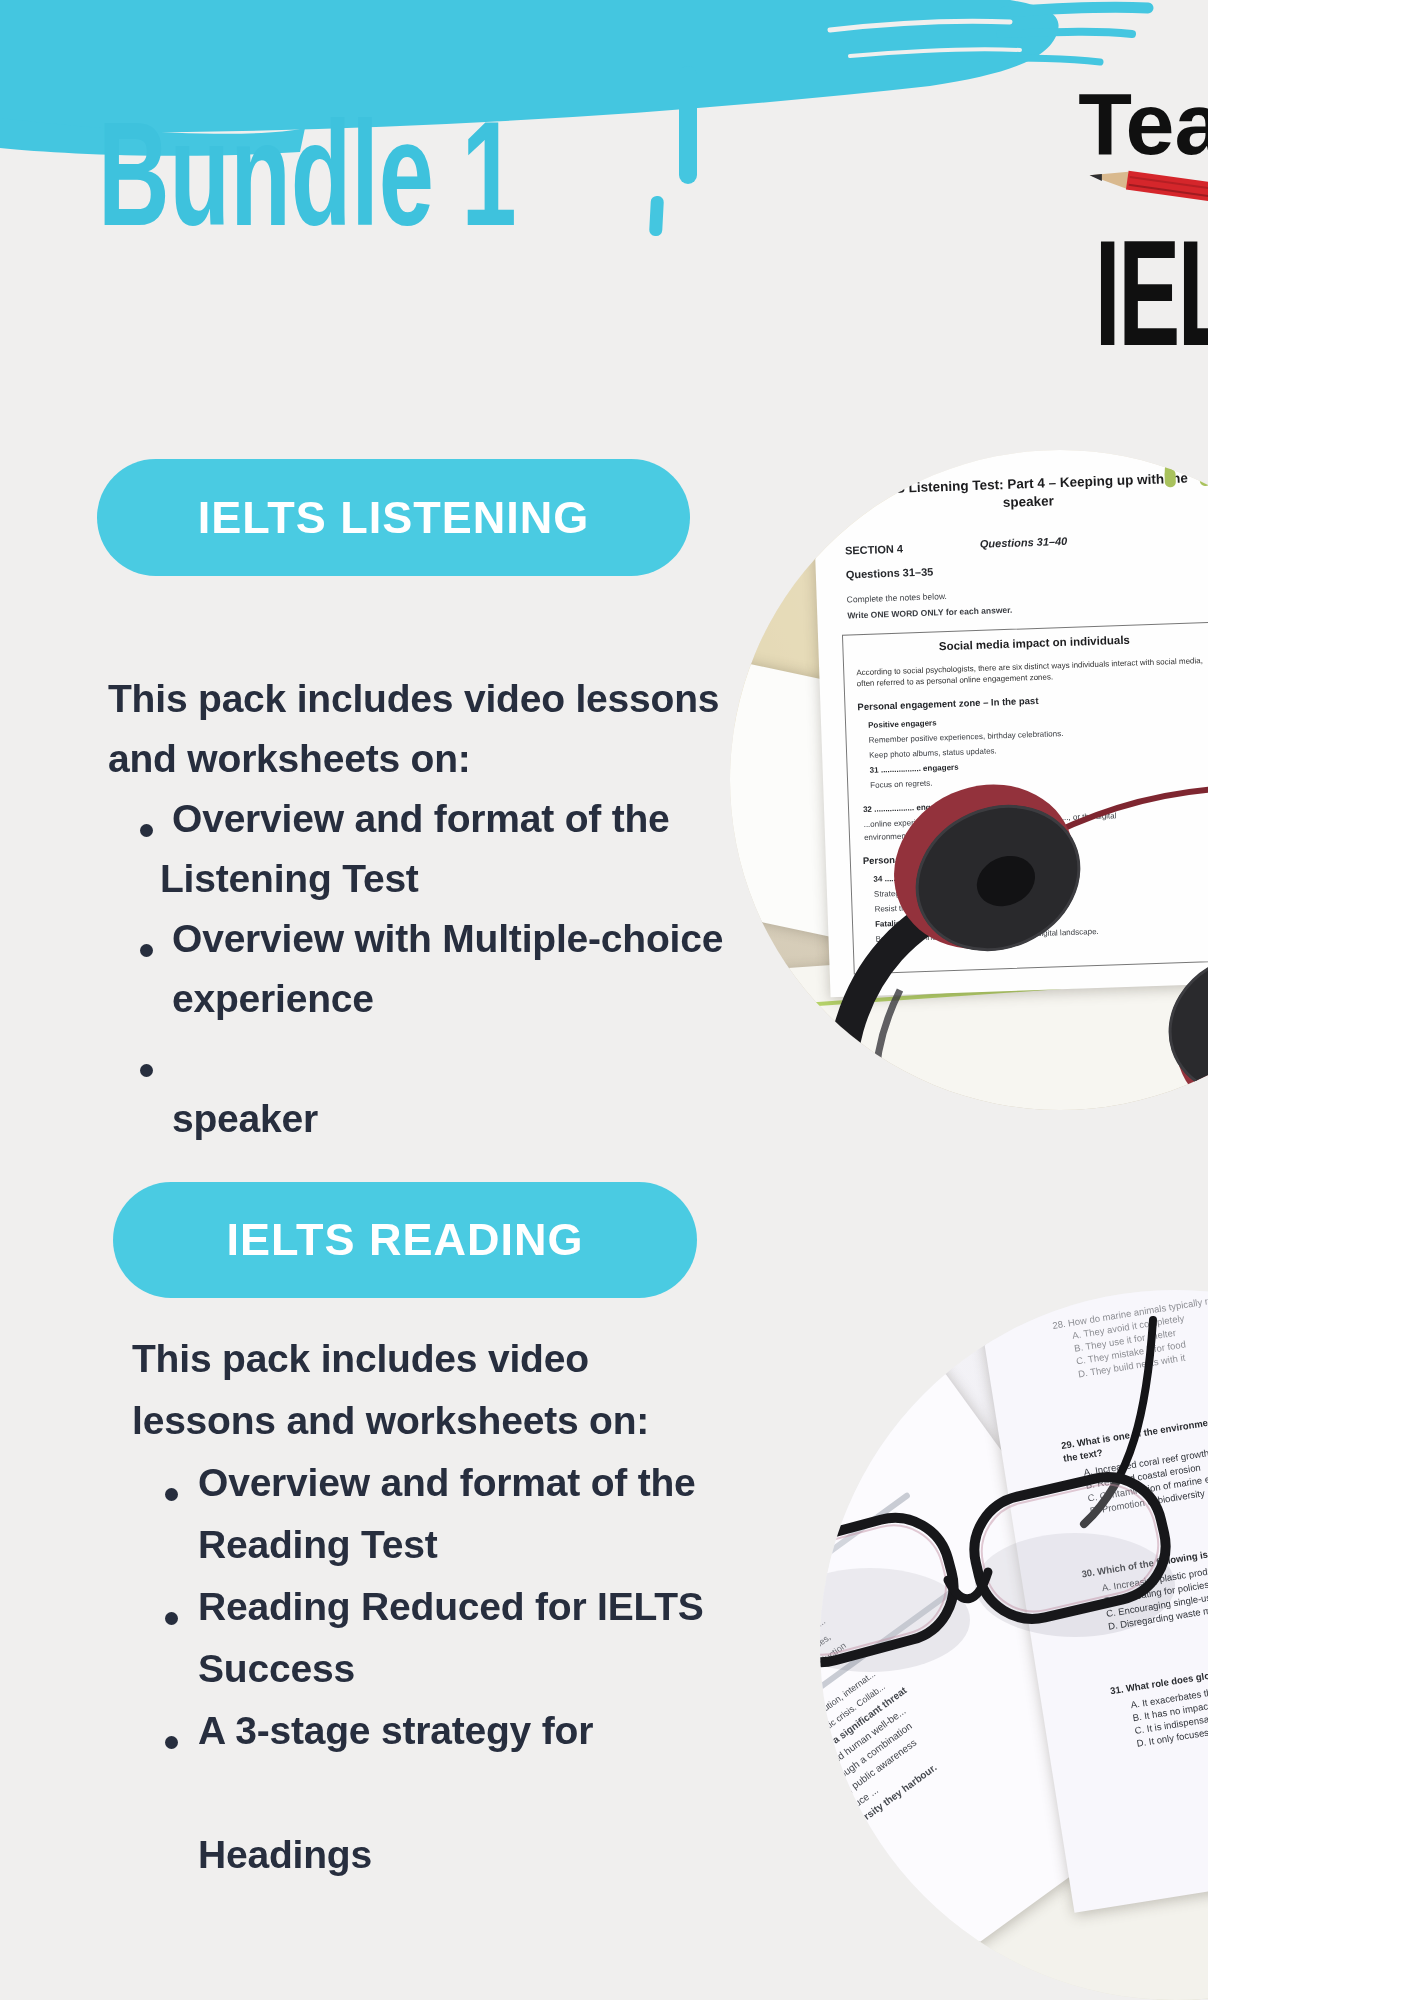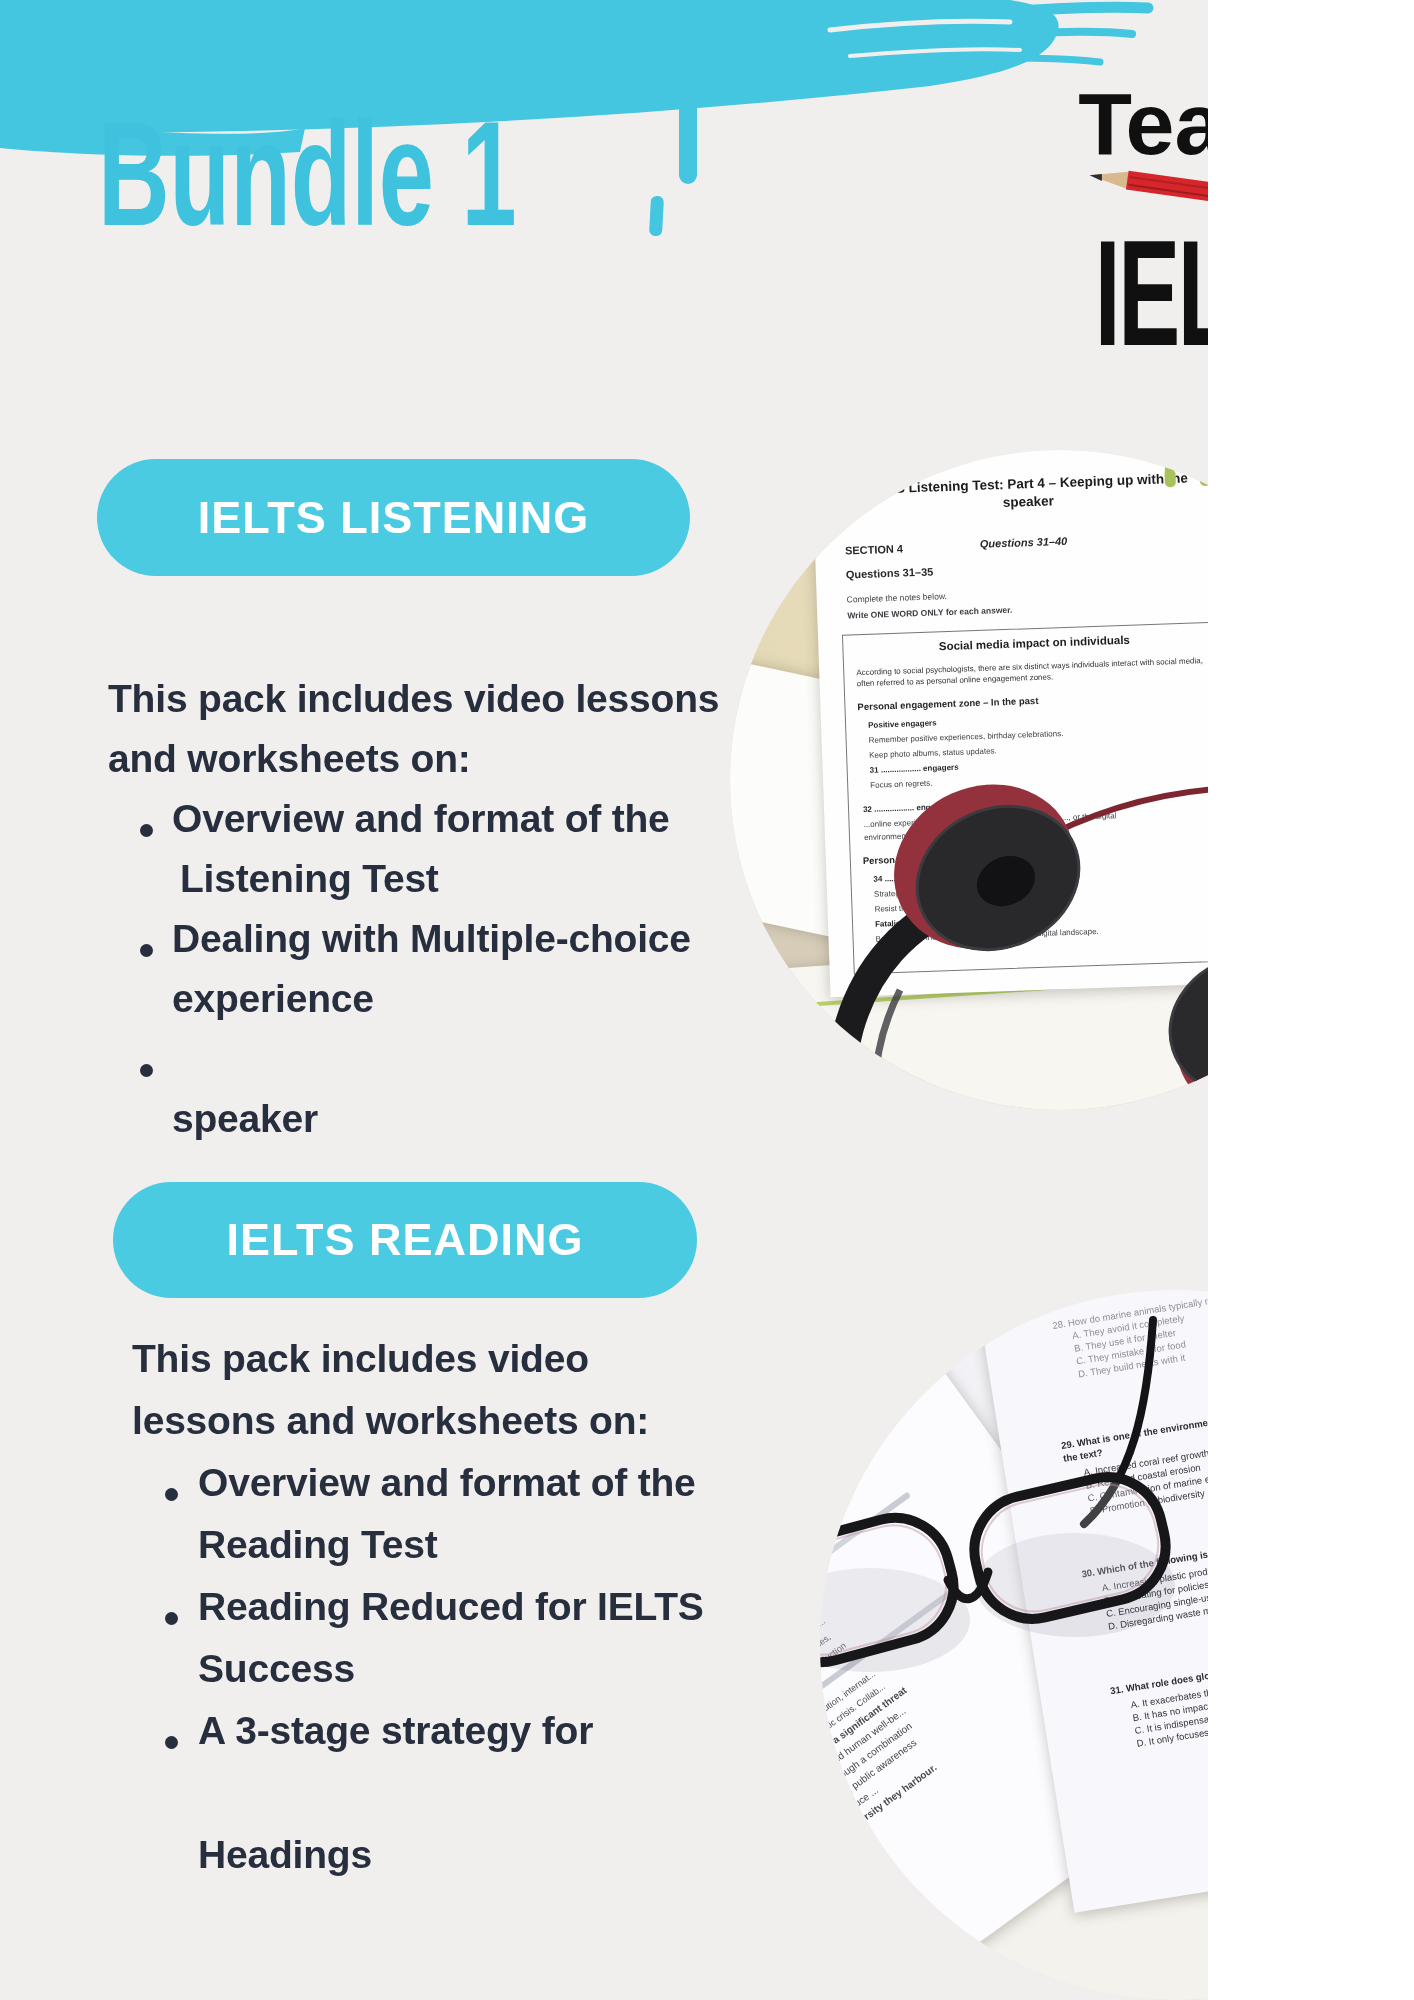--- a/index.html
+++ b/index.html
@@ -70,23 +70,23 @@
   <div class="logo-ielts"><span>IELTS</span></div>
 
   <div class="badge" style="left:97px;top:459px;width:593px;height:117px;">
     <span>IELTS LISTENING</span>
   </div>
 
   <div class="bl" style="left:108px;top:669px;">This pack includes video lessons</div>
   <div class="bl" style="left:108px;top:729px;">and worksheets on:</div>
   <div class="dot" style="left:140px;top:824px;"></div>
   <div class="bl" style="left:172px;top:789px;">Overview and format of the</div>
-  <div class="bl" style="left:180px;top:849px;">Listening Test</div>
+  <div class="bl" style="left:160px;top:849px;">Listening Test</div>
   <div class="dot" style="left:140px;top:944px;"></div>
-  <div class="bl" style="left:172px;top:909px;">Dealing with Multiple-choice</div>
+  <div class="bl" style="left:172px;top:909px;">Overview with Multiple-choice</div>
   <div class="bl" style="left:172px;top:969px;">experience</div>
   <div class="dot" style="left:140px;top:1064px;"></div>
   <div class="bl" style="left:172px;top:1089px;">speaker</div>
 
   <div class="photo photo-listening">
     <div class="abs" style="left:-30px;top:20px;width:230px;height:280px;background:#e6d9ae;opacity:.7;border-radius:45%;transform:rotate(18deg);"></div>
 
     <div class="paper" style="left:-90px;top:130px;width:250px;height:430px;transform:rotate(-78deg);background:#fcfcfa;">
 
       <div class="abs" style="left:22px;top:330px;font-weight:700;font-size:11px;color:#141414;">Team</div>

